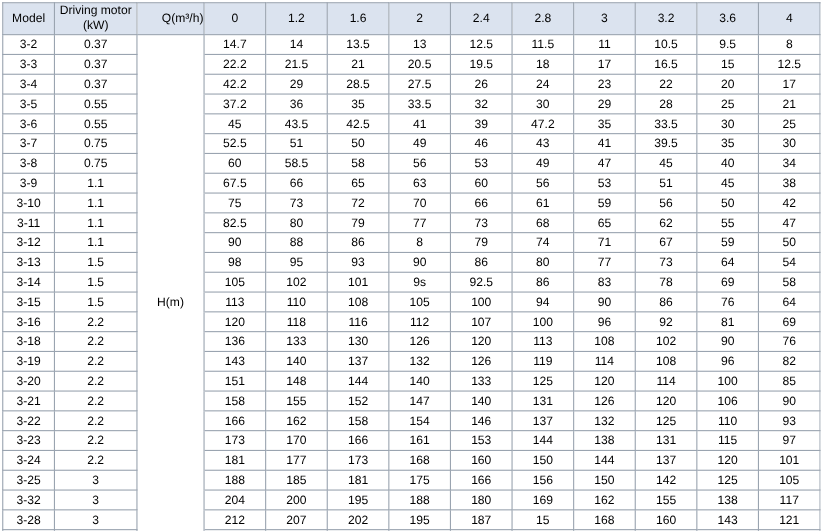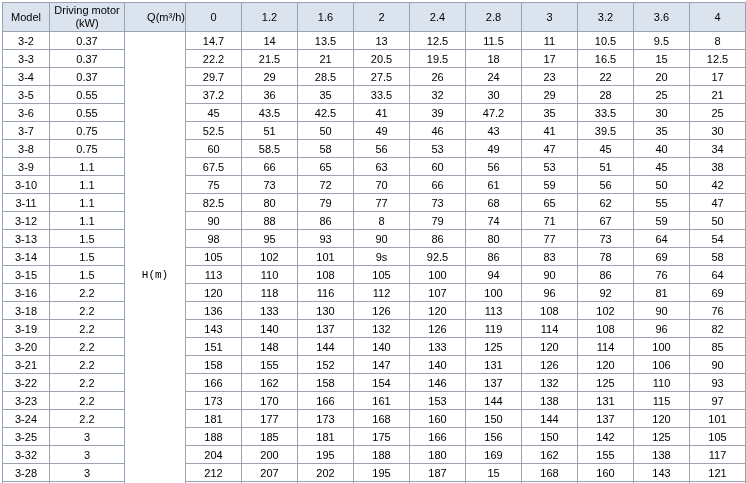--- a/index.html
+++ b/index.html
@@ -56,21 +56,20 @@
   }
   .motor-line1, .motor-line2 {
     display: block;
   }
   tbody td.col-model { width: 46px; }
   tbody td.col-motor { width: 74px; }
   tbody td.col-h {
     width: 60px;
     border-top: none;
     border-bottom: none;
-    font-family: Liberation Mono, monospace;
   }
   tbody tr:first-child td.col-h { border-top: 1px solid #9aa4b0; }
   tbody tr:last-child td.col-h { border-bottom: 1px solid #9aa4b0; }
   tbody td.col-val { width: 55px; }
   .hlabel {
     font-size: 11px;
   }
 </style>
 </head>
 <body>
@@ -130,21 +129,21 @@
           <td class="col-val">17</td>
           <td class="col-val">16.5</td>
           <td class="col-val">15</td>
           <td class="col-val">12.5</td>
           <td class="col-val">9.5</td>
         </tr>
         <tr>
           <td class="col-model">3-4</td>
           <td class="col-motor">0.37</td>
           <td class="col-h hlabel"></td>
-          <td class="col-val">29.7</td>
+          <td class="col-val">42.2</td>
           <td class="col-val">29</td>
           <td class="col-val">28.5</td>
           <td class="col-val">27.5</td>
           <td class="col-val">26</td>
           <td class="col-val">24</td>
           <td class="col-val">23</td>
           <td class="col-val">22</td>
           <td class="col-val">20</td>
           <td class="col-val">17</td>
           <td class="col-val">13</td>

